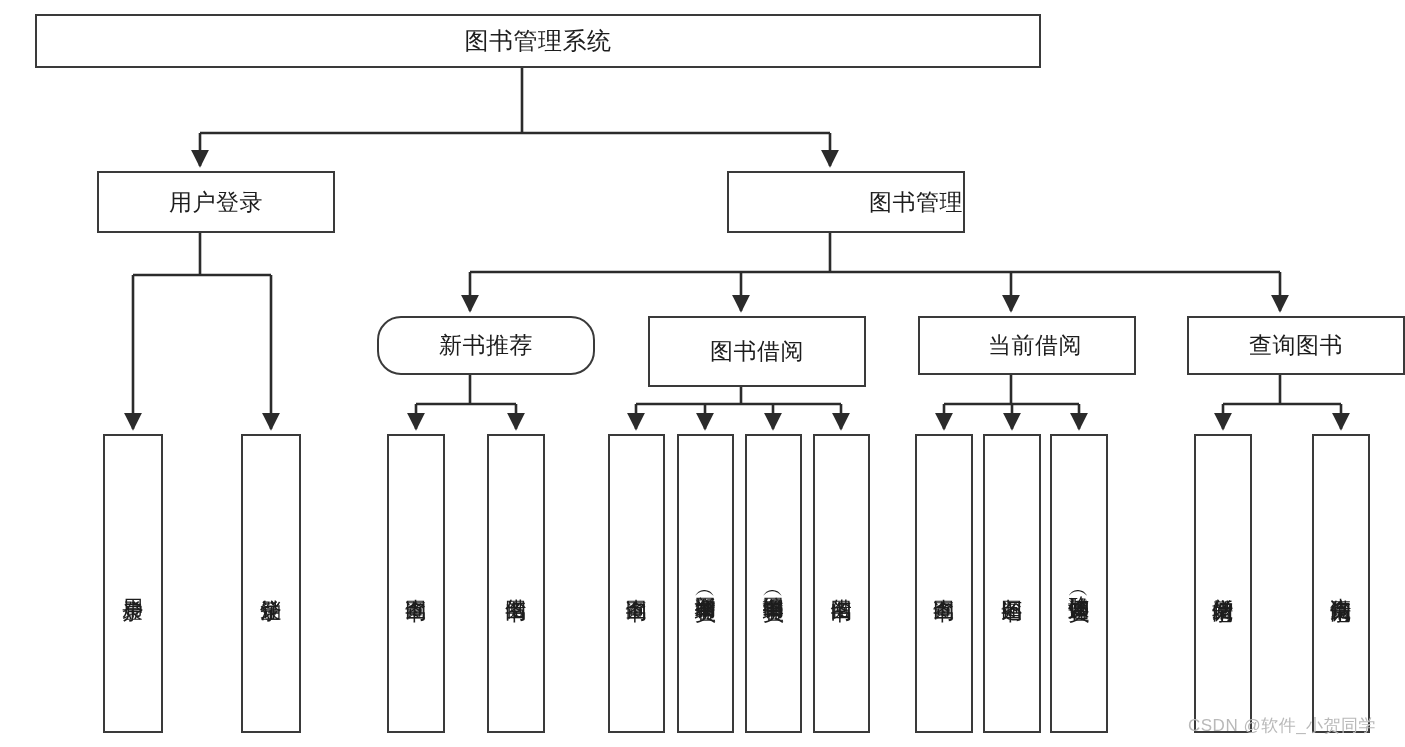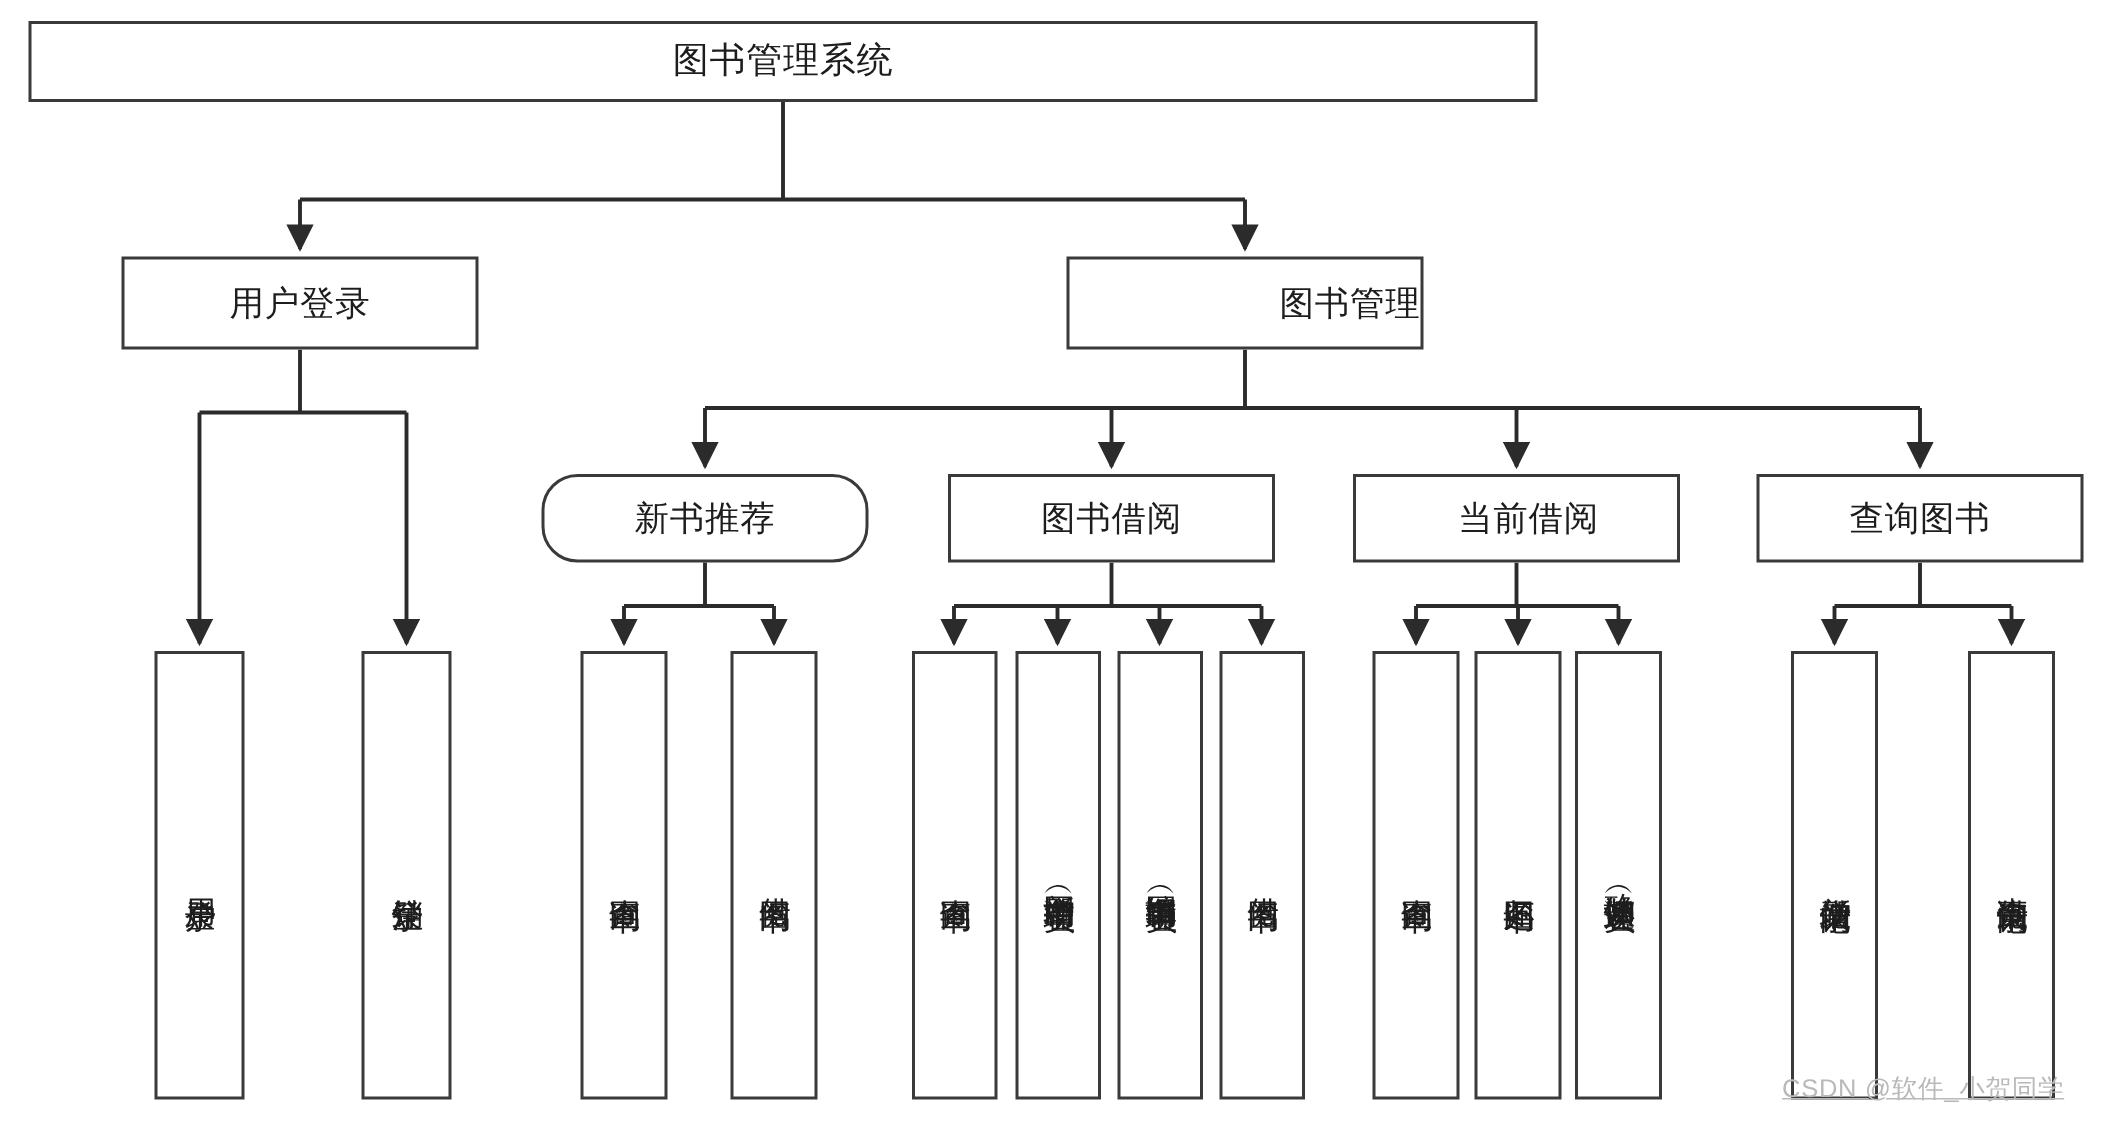--- a/index.html
+++ b/index.html
@@ -32,20 +32,21 @@
     color: #1d1d1d;
     display: flex;
     align-items: center;
     justify-content: center;
     text-align: center;
   }
   .node.horiz {
     font-size: 23px;
     letter-spacing: 0.5px;
     line-height: 1.15;
+    margin-left: 16px;
   }
   .node.root {
     font-size: 24px;
   }
   .node.vert {
     writing-mode: vertical-rl;
     text-orientation: upright;
     font-size: 21px;
     line-height: 1.30;
     letter-spacing: 1px;
@@ -129,21 +130,21 @@
   <div class="node horiz" style="left:81px; top:171px; width:238px; height:62px;">
     <span>用户登录</span>
   </div>
   <div class="node horiz" style="left:711px; top:171px; width:238px; height:62px;justify-content:flex-end;">
     <span>图书管理</span>
   </div>
 
   <div class="node horiz" style="left:361px; top:316px; width:218px; height:59px;border-radius:24px;">
     <span>新书推荐</span>
   </div>
-  <div class="node horiz" style="left:632px; top:316px; width:218px; height:59px;">
+  <div class="node horiz" style="left:632px; top:316px; width:218px; height:71px;">
     <span>图书借阅</span>
   </div>
   <div class="node horiz" style="left:902px; top:316px; width:218px; height:59px;padding-left:16px;">
     <span>当前借阅</span>
   </div>
   <div class="node horiz" style="left:1171px; top:316px; width:218px; height:59px;">
     <span>查询图书</span>
   </div>
 
   <div class="node vert" style="left:103px; top:434px; width:60px; height:299px;">
@@ -183,15 +184,15 @@
     <span>确认归还（管理员）</span>
   </div>
 
   <div class="node vert" style="left:1194px; top:434px; width:58px; height:299px;">
     <span>新增借阅记录</span>
   </div>
   <div class="node vert" style="left:1312px; top:434px; width:58px; height:299px;">
     <span>查询借阅记录</span>
   </div>
 
-  <div class="watermark" style="left:1188px; top:714px;text-decoration:underline;">CSDN @软件_小贺同学</div>
+  <div class="watermark" style="left:1188px; top:714px;">CSDN @软件_小贺同学</div>
 
 </div>
 
 </body></html>

